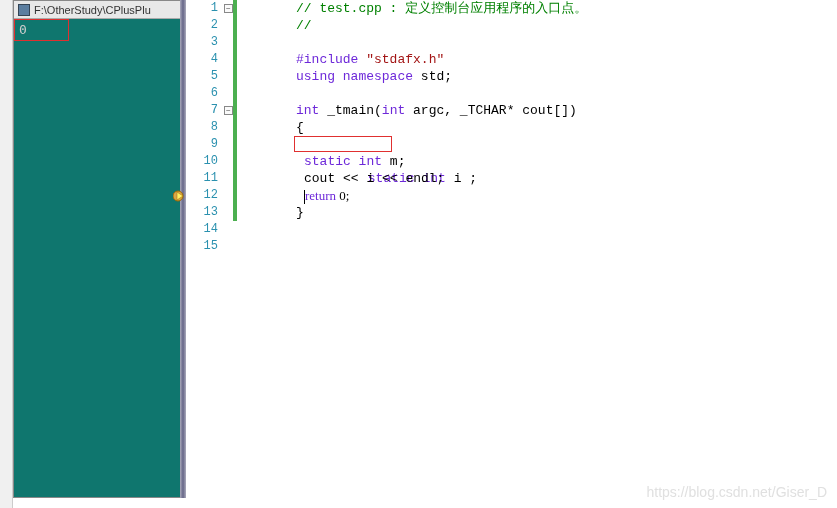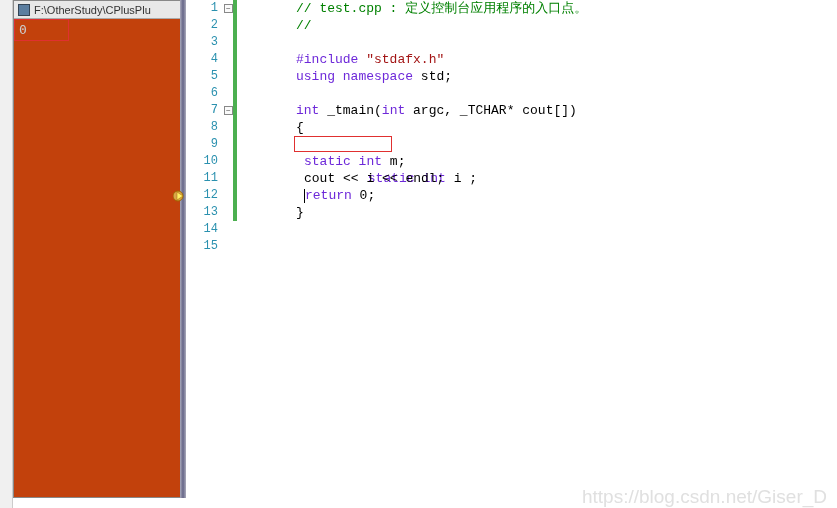--- a/index.html
+++ b/index.html
@@ -16,21 +16,21 @@
       position: absolute;
       left: 0; top: 0;
       width: 13px; height: 508px;
       background: #f0f0f0;
       border-right: 1px solid #ccc;
     }
     .console-window {
       position: absolute;
       left: 13px; top: 0;
       width: 201px; height: 498px;
-      background: #c2410c;
+      background: #0f766e;
       border: 1px solid #888;
     }
     .console-title {
       height: 18px;
       background: #e8e8e8;
       border-bottom: 1px solid #aaa;
       display: flex;
       align-items: center;
       padding-left: 4px;
       font-family: "Segoe UI", sans-serif;
@@ -137,24 +137,24 @@
     .tk-text    { color: #000; text-align: right; }
     .tk-punct   { color: #000; }
     .hi-box {
       position: absolute;
       border: 1px solid #e03030;
       pointer-events: none;
     }
     .hi-line9 { left: -2px; top: 0; width: 98px; height: 16px; }
     .watermark {
       position: absolute;
-      right: 10px; bottom: 0;
+      right: 10px; bottom: 8px;
       color: #e0e0e0;
       font-family: Arial, sans-serif;
-      font-size: 19px;
+      font-size: 14px;
       pointer-events: none;
     }
     .cursor-caret {
       display: inline-block;
       width: 0;
       border-left: 1px solid #000;
       height: 14px;
       vertical-align: middle;
     }
   </style>
@@ -293,20 +293,20 @@
     <div class="code-row"><span class="tk-keyword">using</span><span class="tk-keyword"> namespace</span><span class="tk-text"> std;</span></div>
     <div class="code-row"></div>
     <div class="code-row"><span class="tk-keyword">int</span><span class="tk-text"> _tmain(</span><span class="tk-keyword">int</span><span class="tk-text"> argc, _TCHAR* cout[])</span></div>
     <div class="code-row"><span class="tk-punct">{</span></div>
     <div class="code-row" style="padding-left:25px;">
       <div class="hi-box hi-line9"></div>
       <span class="tk-keyword">static</span><span class="tk-keyword"> int</span><span class="tk-text"> i ;</span>
     </div>
     <div class="code-row" style="padding-left:8px;"><span class="tk-keyword">static</span><span class="tk-keyword"> int</span><span class="tk-text"> m;</span></div>
     <div class="code-row" style="padding-left:8px;"><span class="tk-text">cout &lt;&lt; i &lt;&lt; endl;</span></div>
-    <div class="code-row" style="padding-left:8px;"><span class="cursor-caret"></span><span class="tk-keyword">return</span><span class="tk-text"> 0;</span></div>
+    <div class="code-row" style="padding-left:8px;font-family:Liberation Serif, serif;"><span class="cursor-caret"></span><span class="tk-keyword">return</span><span class="tk-text"> 0;</span></div>
     <div class="code-row"><span class="tk-punct">}</span></div>
     <div class="code-row"></div>
     <div class="code-row"></div>
   </div>
 </div>
 
 <div class="watermark">https://blog.csdn.net/Giser_D</div>
 
 </body></html>

